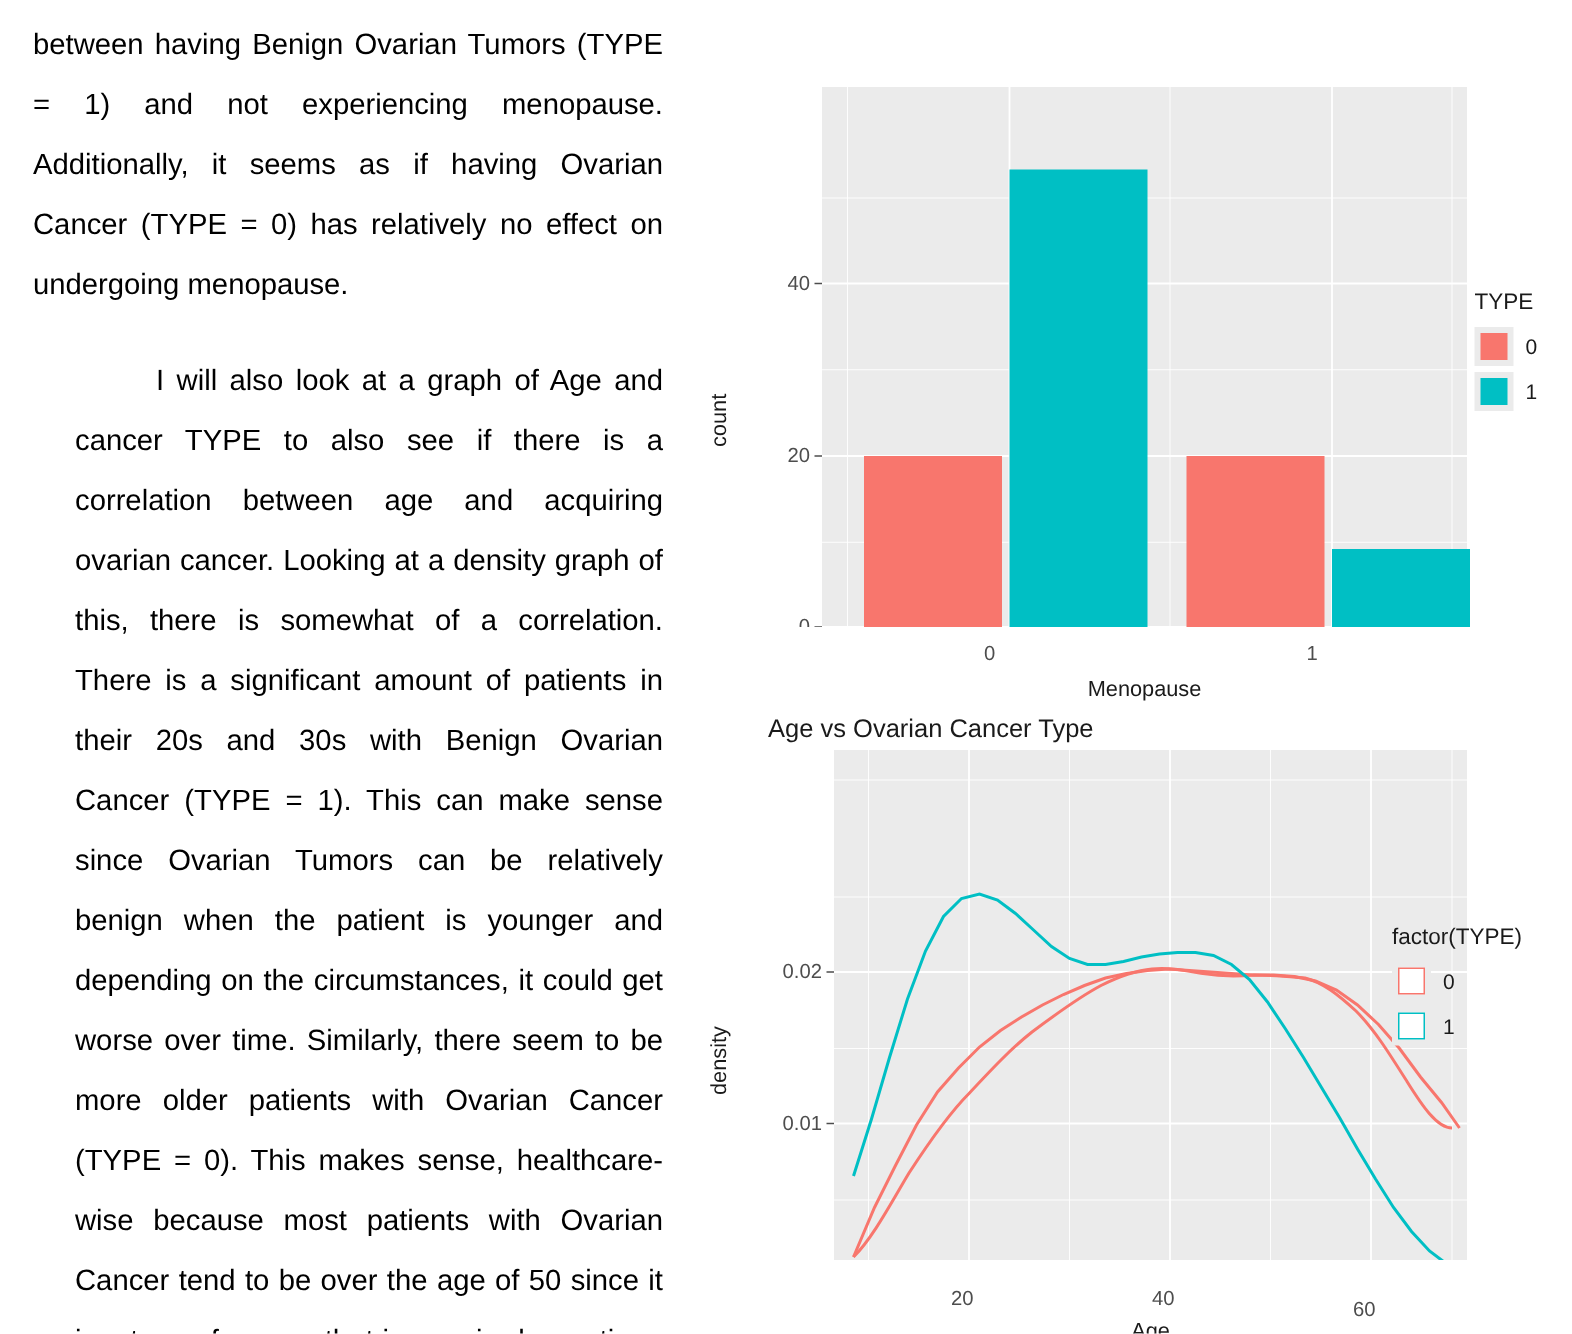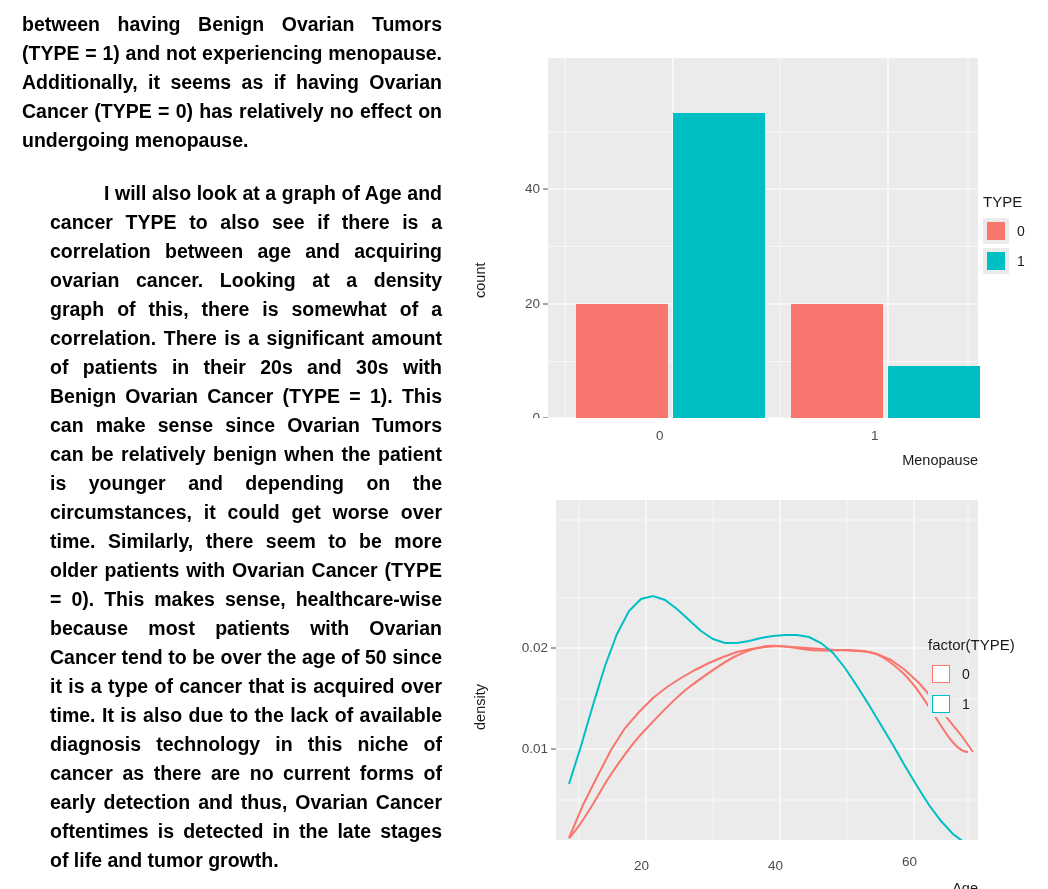--- a/index.html
+++ b/index.html
@@ -23,24 +23,23 @@
   
   .text-col {
     position: absolute;
     left: 22px;
     top: 10px;
     width: 420px;
   }
   .para {
     text-align: justify;
     font-size: 19.5px;
-    line-height: 29px;
+    line-height: 40px;
     color: #000;
     margin: 0 0 0 0;
-    font-weight: bold;
   }
   .para + .para {
     margin-top: 24px;
     margin-left: 28px;
   }
   .indent {
     text-indent: 54px;
   }
 
   
@@ -49,21 +48,21 @@
   }
   .chart-title {
     font-size: 17px;
     color: #1a1a1a;
     font-family: "Liberation Sans", sans-serif;
     margin: 0;
   }
   .axis-label {
     font-size: 14.5px;
     color: #1a1a1a;
-    text-align: right;
+    text-align: center;
   }
   .y-axis-label {
     font-size: 14.5px;
     color: #1a1a1a;
     transform: rotate(-90deg);
     transform-origin: left top;
     white-space: nowrap;
     position: absolute;
   }
   .tick-text {
@@ -183,20 +182,21 @@
     <div class="legend-row">
       <span class="legend-key">
         <span class="legend-swatch-fill" style="background:#00BFC4;"></span>
       </span>
       <span class="legend-label">1</span>
     </div>
   </div>
 
   <div class="chart-block" style="left:470px; top:470px; width:560px; height:415px;">
 
+    <div class="chart-title" style="position:absolute; left:42px; top:6px;">Age vs Ovarian Cancer Type</div>
 
     <div class="y-axis-label" style="left:2px; top:260px;">density</div>
 
     <svg width="490" height="340" style="position:absolute; left:32px; top:30px;">
 
       <text class="tick-text" x="46" y="152" text-anchor="end">0.02</text>
       <text class="tick-text" x="46" y="253" text-anchor="end">0.01</text>
       <text class="tick-text" x="46" y="354" text-anchor="end">0.00</text>
       <line x1="49" y1="148" x2="54" y2="148" stroke="#4d4d4d" stroke-width="1"></line>
       <line x1="49" y1="249" x2="54" y2="249" stroke="#4d4d4d" stroke-width="1"></line>
@@ -238,26 +238,26 @@
                   349,266 361,286 373,305 385,321 397,334 409,343 417,347"></polyline>
       </g>
 
       <line x1="144" y1="350" x2="144" y2="355" stroke="#4d4d4d" stroke-width="1"></line>
       <line x1="278" y1="350" x2="278" y2="355" stroke="#4d4d4d" stroke-width="1"></line>
       <line x1="412" y1="350" x2="412" y2="355" stroke="#4d4d4d" stroke-width="1"></line>
     </svg>
 
     <div style="position:absolute; left:164px; top:388px; font-size:13.5px; color:#4d4d4d;">20</div>
     <div style="position:absolute; left:298px; top:388px; font-size:13.5px; color:#4d4d4d;">40</div>
-    <div style="position:absolute; left:432px; top:384px; font-size:13.5px; color:#4d4d4d;">60</div>
+    <div style="position:absolute; left:432px; top:395px; font-size:13.5px; color:#4d4d4d;">60</div>
 
     <div class="axis-label" style="position:absolute; left:86px; top:410px; width:422px;">Age</div>
   </div>
 
-  <div class="legend" style="left:928px; top:636px;">
+  <div class="legend" style="left:928px; top:616px;">
     <div class="legend-title">factor(TYPE)</div>
     <div class="legend-row">
       <span class="legend-key">
         <span class="legend-swatch-line" style="border-color:#F8766D;"></span>
       </span>
       <span class="legend-label">0</span>
     </div>
     <div class="legend-row">
       <span class="legend-key">
         <span class="legend-swatch-line" style="border-color:#00BFC4;"></span>

